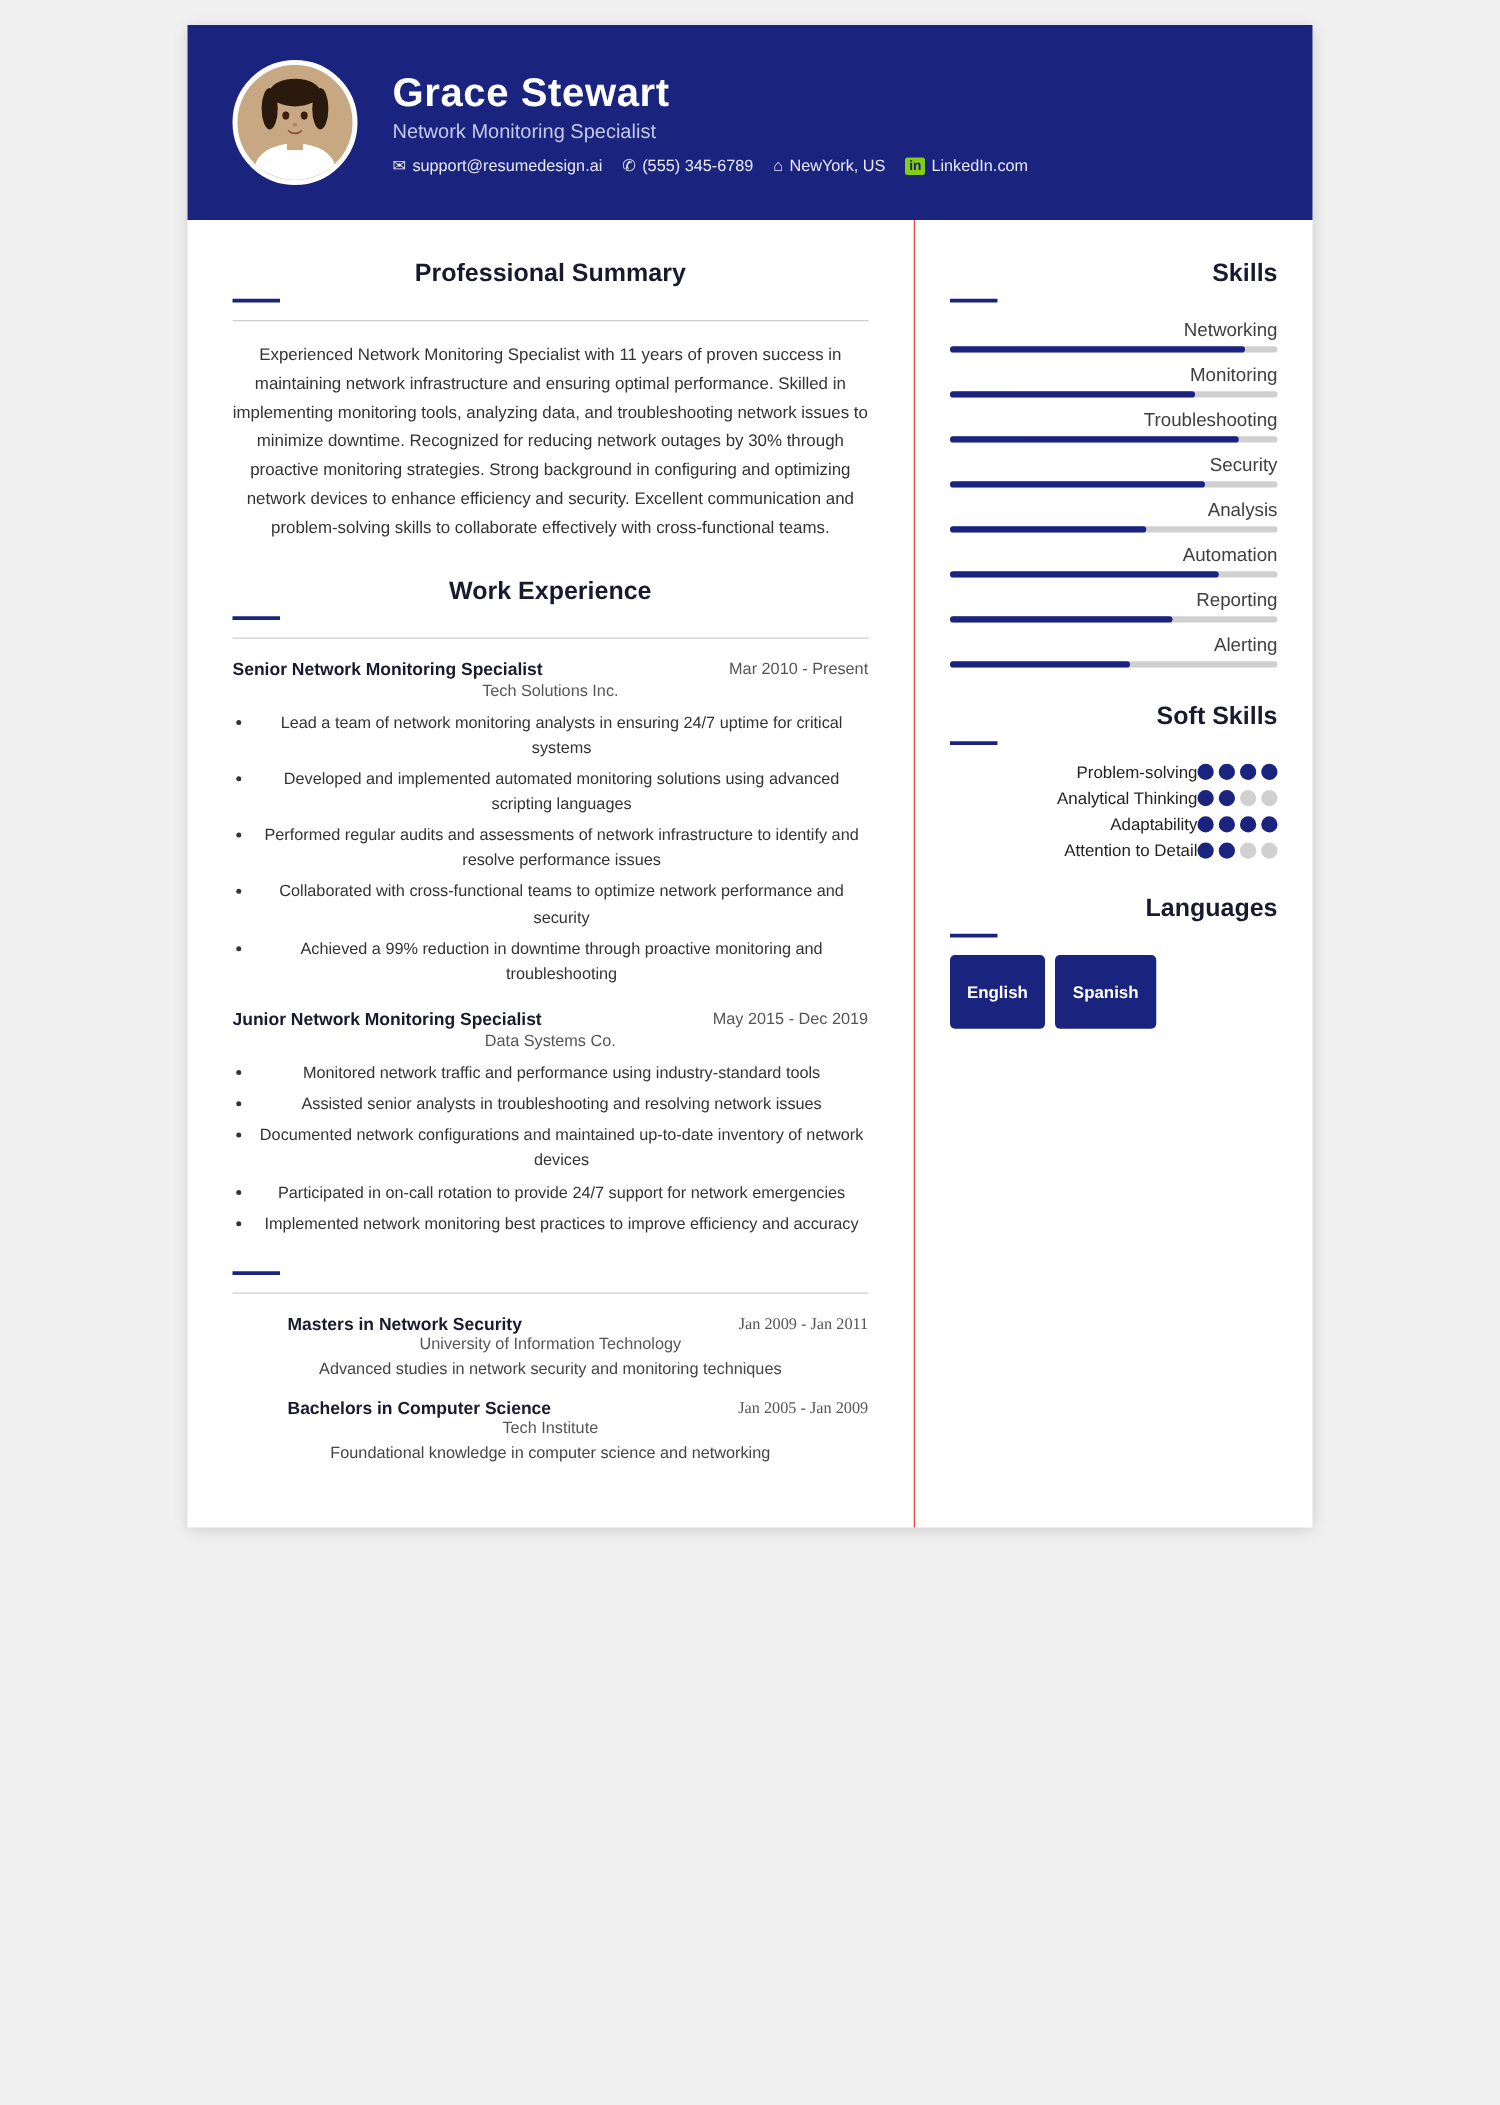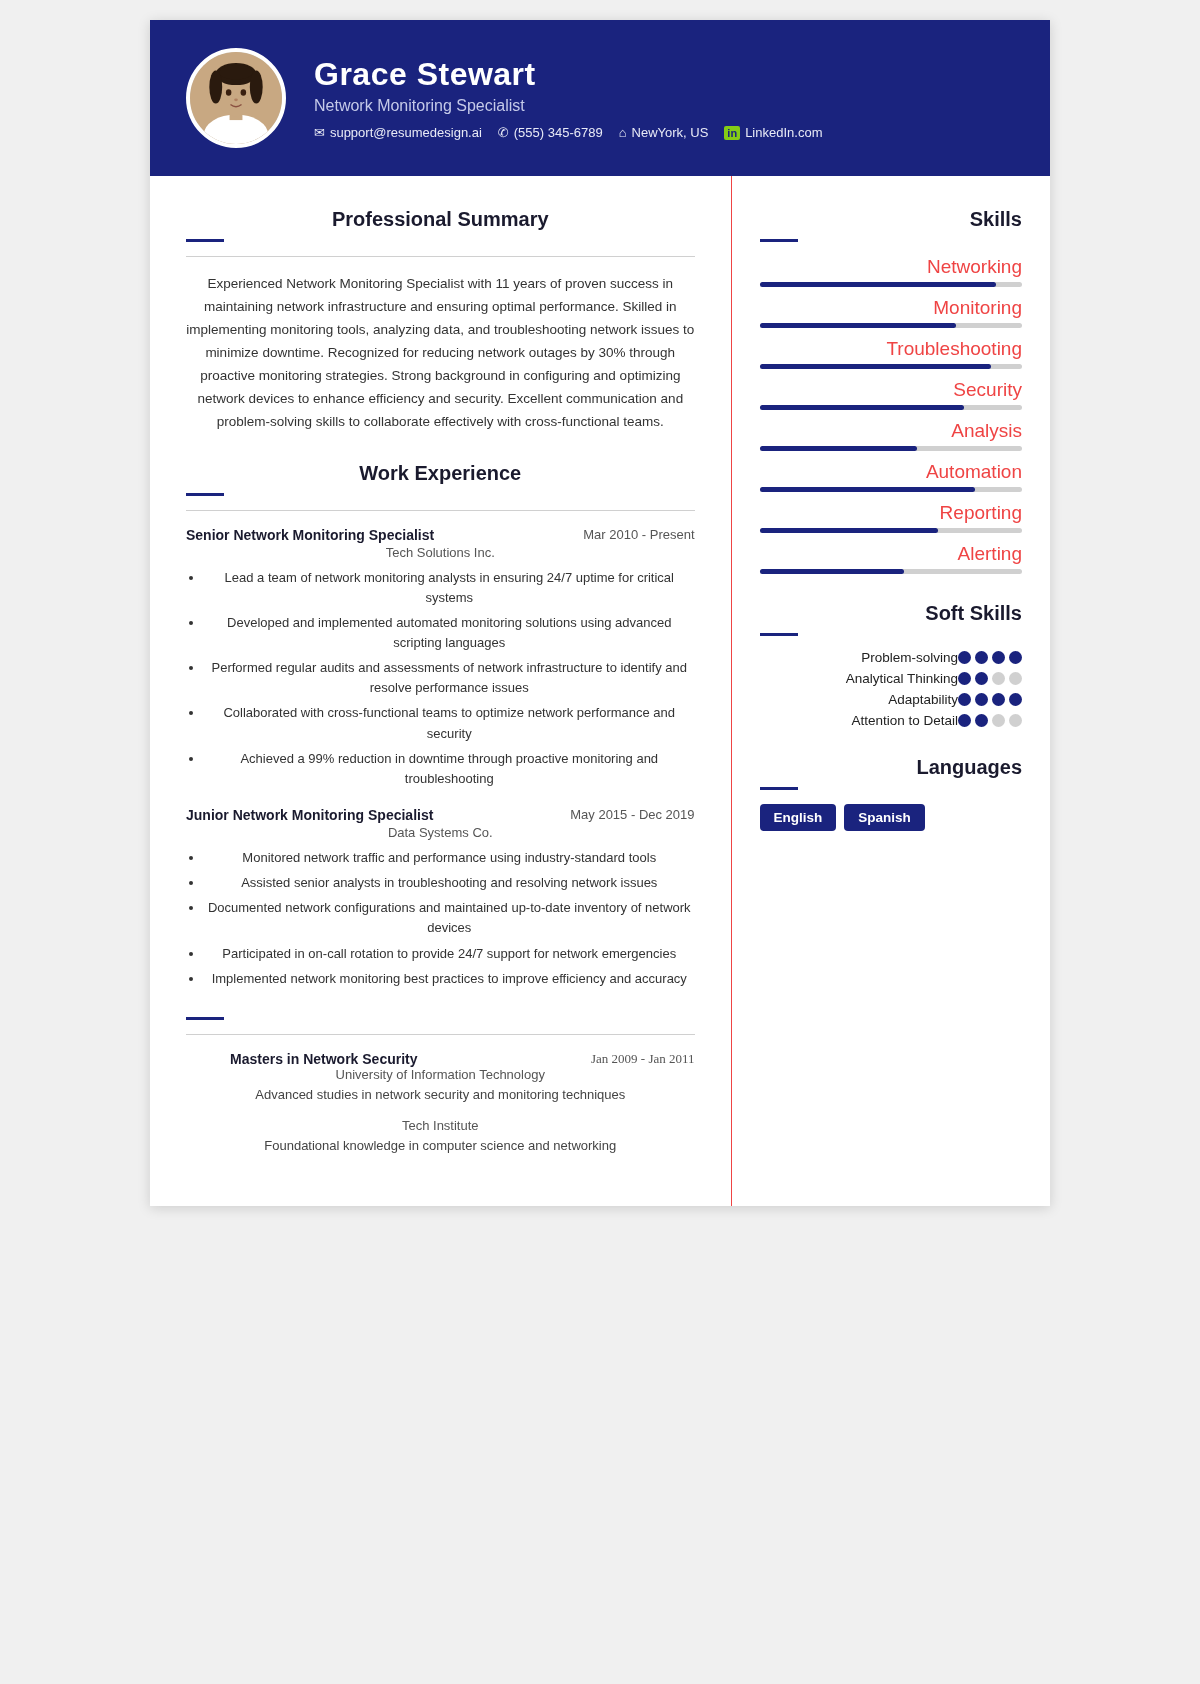--- a/index.html
+++ b/index.html
@@ -176,22 +176,22 @@
     .edu-desc {
       font-size: 13px;
       color: #444;
       line-height: 1.5;
     }
 
     
     .skills-section { margin-bottom: 28px; }
     .skill-item { margin-bottom: 10px; }
     .skill-name {
-      font-size: 19px;
-      color: #ef4444;
+      font-size: 15px;
+      color: #404040;
       margin-bottom: 4px;
     }
     .skill-bar-bg {
       height: 5px;
       background: #d0d0d0;
       border-radius: 3px;
       width: 100%;
       position: relative;
     }
     .skill-bar-fill {
@@ -231,21 +231,21 @@
     .languages-section {}
     .language-tags {
       display: flex;
       gap: 8px;
       flex-wrap: wrap;
       margin-top: 8px;
     }
     .lang-tag {
       background: #1a237e;
       color: #fff;
-      padding: 6px 14px;
+      padding: 22px 14px;
       border-radius: 4px;
       font-size: 13.5px;
       font-weight: bold;
     }
   </style>
 </head>
 <body>
 
 <div class="resume">
 
@@ -352,20 +352,24 @@
         <div class="edu-entry">
           <div class="edu-header">
             <span class="edu-degree">Masters in Network Security</span>
             <span class="edu-date">Jan 2009 - Jan 2011</span>
           </div>
           <div class="edu-institution">University of Information Technology</div>
           <div class="edu-desc">Advanced studies in network security and monitoring techniques</div>
         </div>
 
         <div class="edu-entry">
+          <div class="edu-header">
+            <span class="edu-degree">Bachelors in Computer Science</span>
+            <span class="edu-date">Jan 2005 - Jan 2009</span>
+          </div>
           <div class="edu-institution">Tech Institute</div>
           <div class="edu-desc">Foundational knowledge in computer science and networking</div>
         </div>
       </div>
     </div>
 
     <div class="right-col">
 
       <div class="skills-section">
         <div class="section-title">Skills</div>

